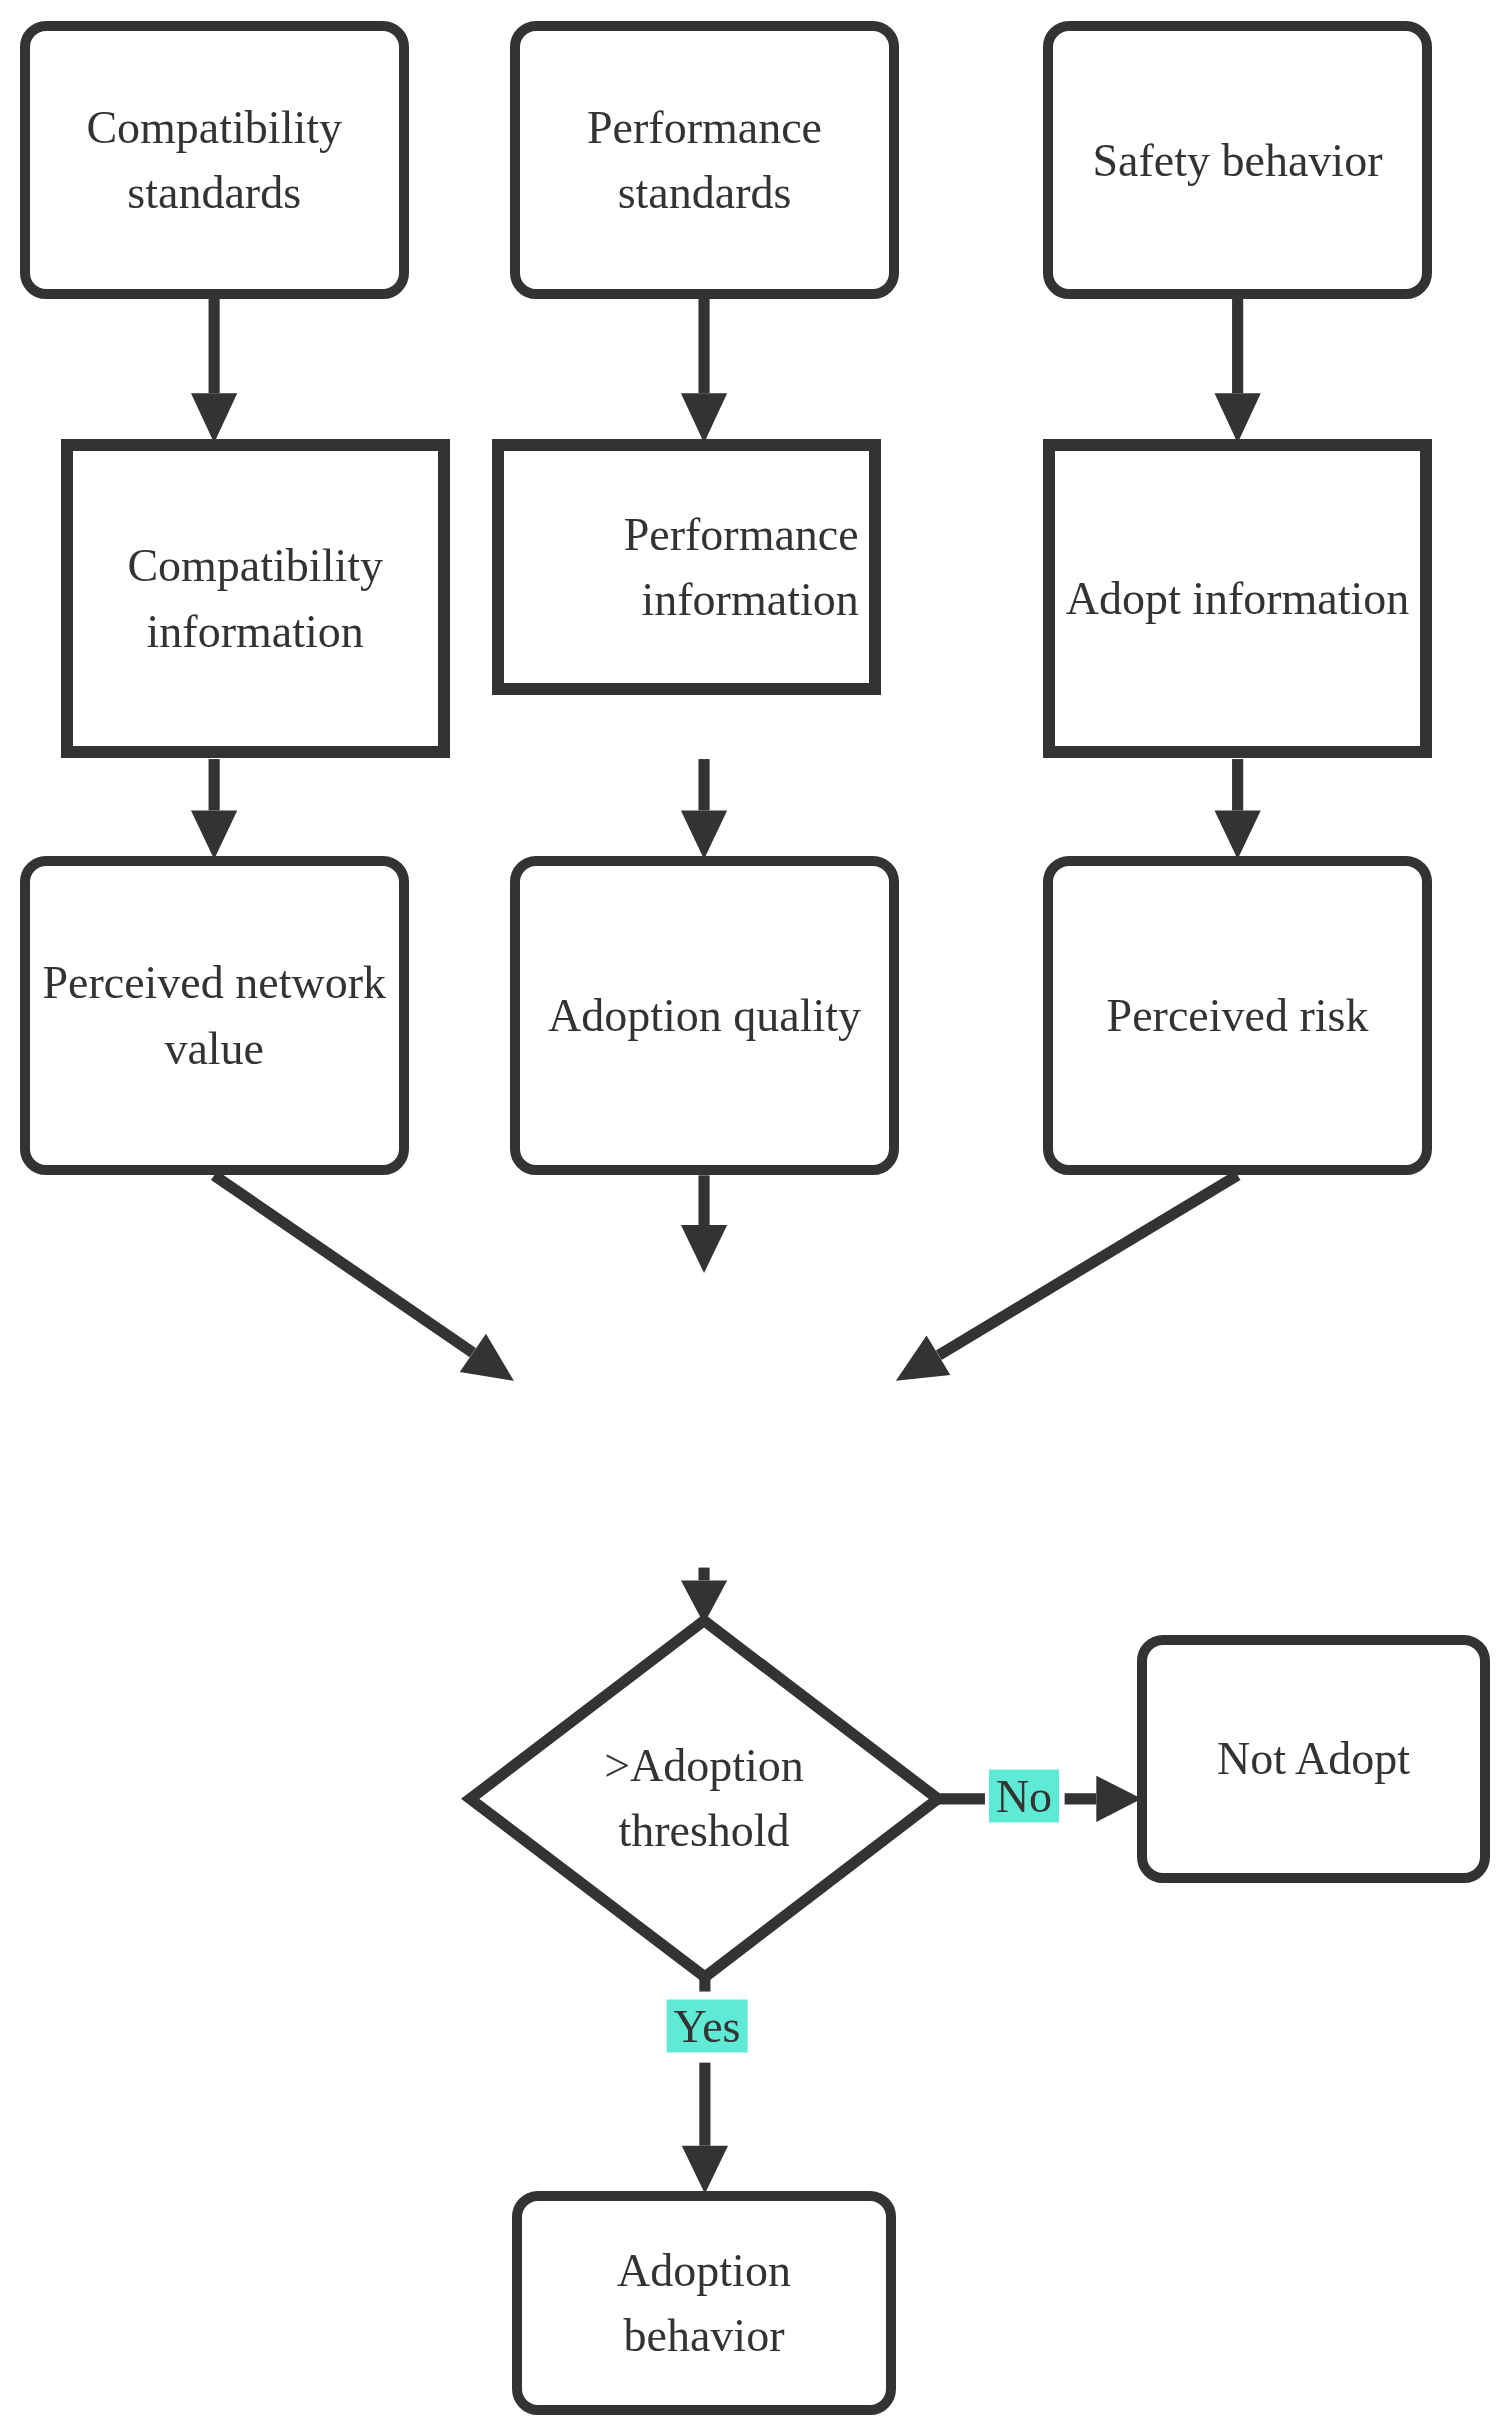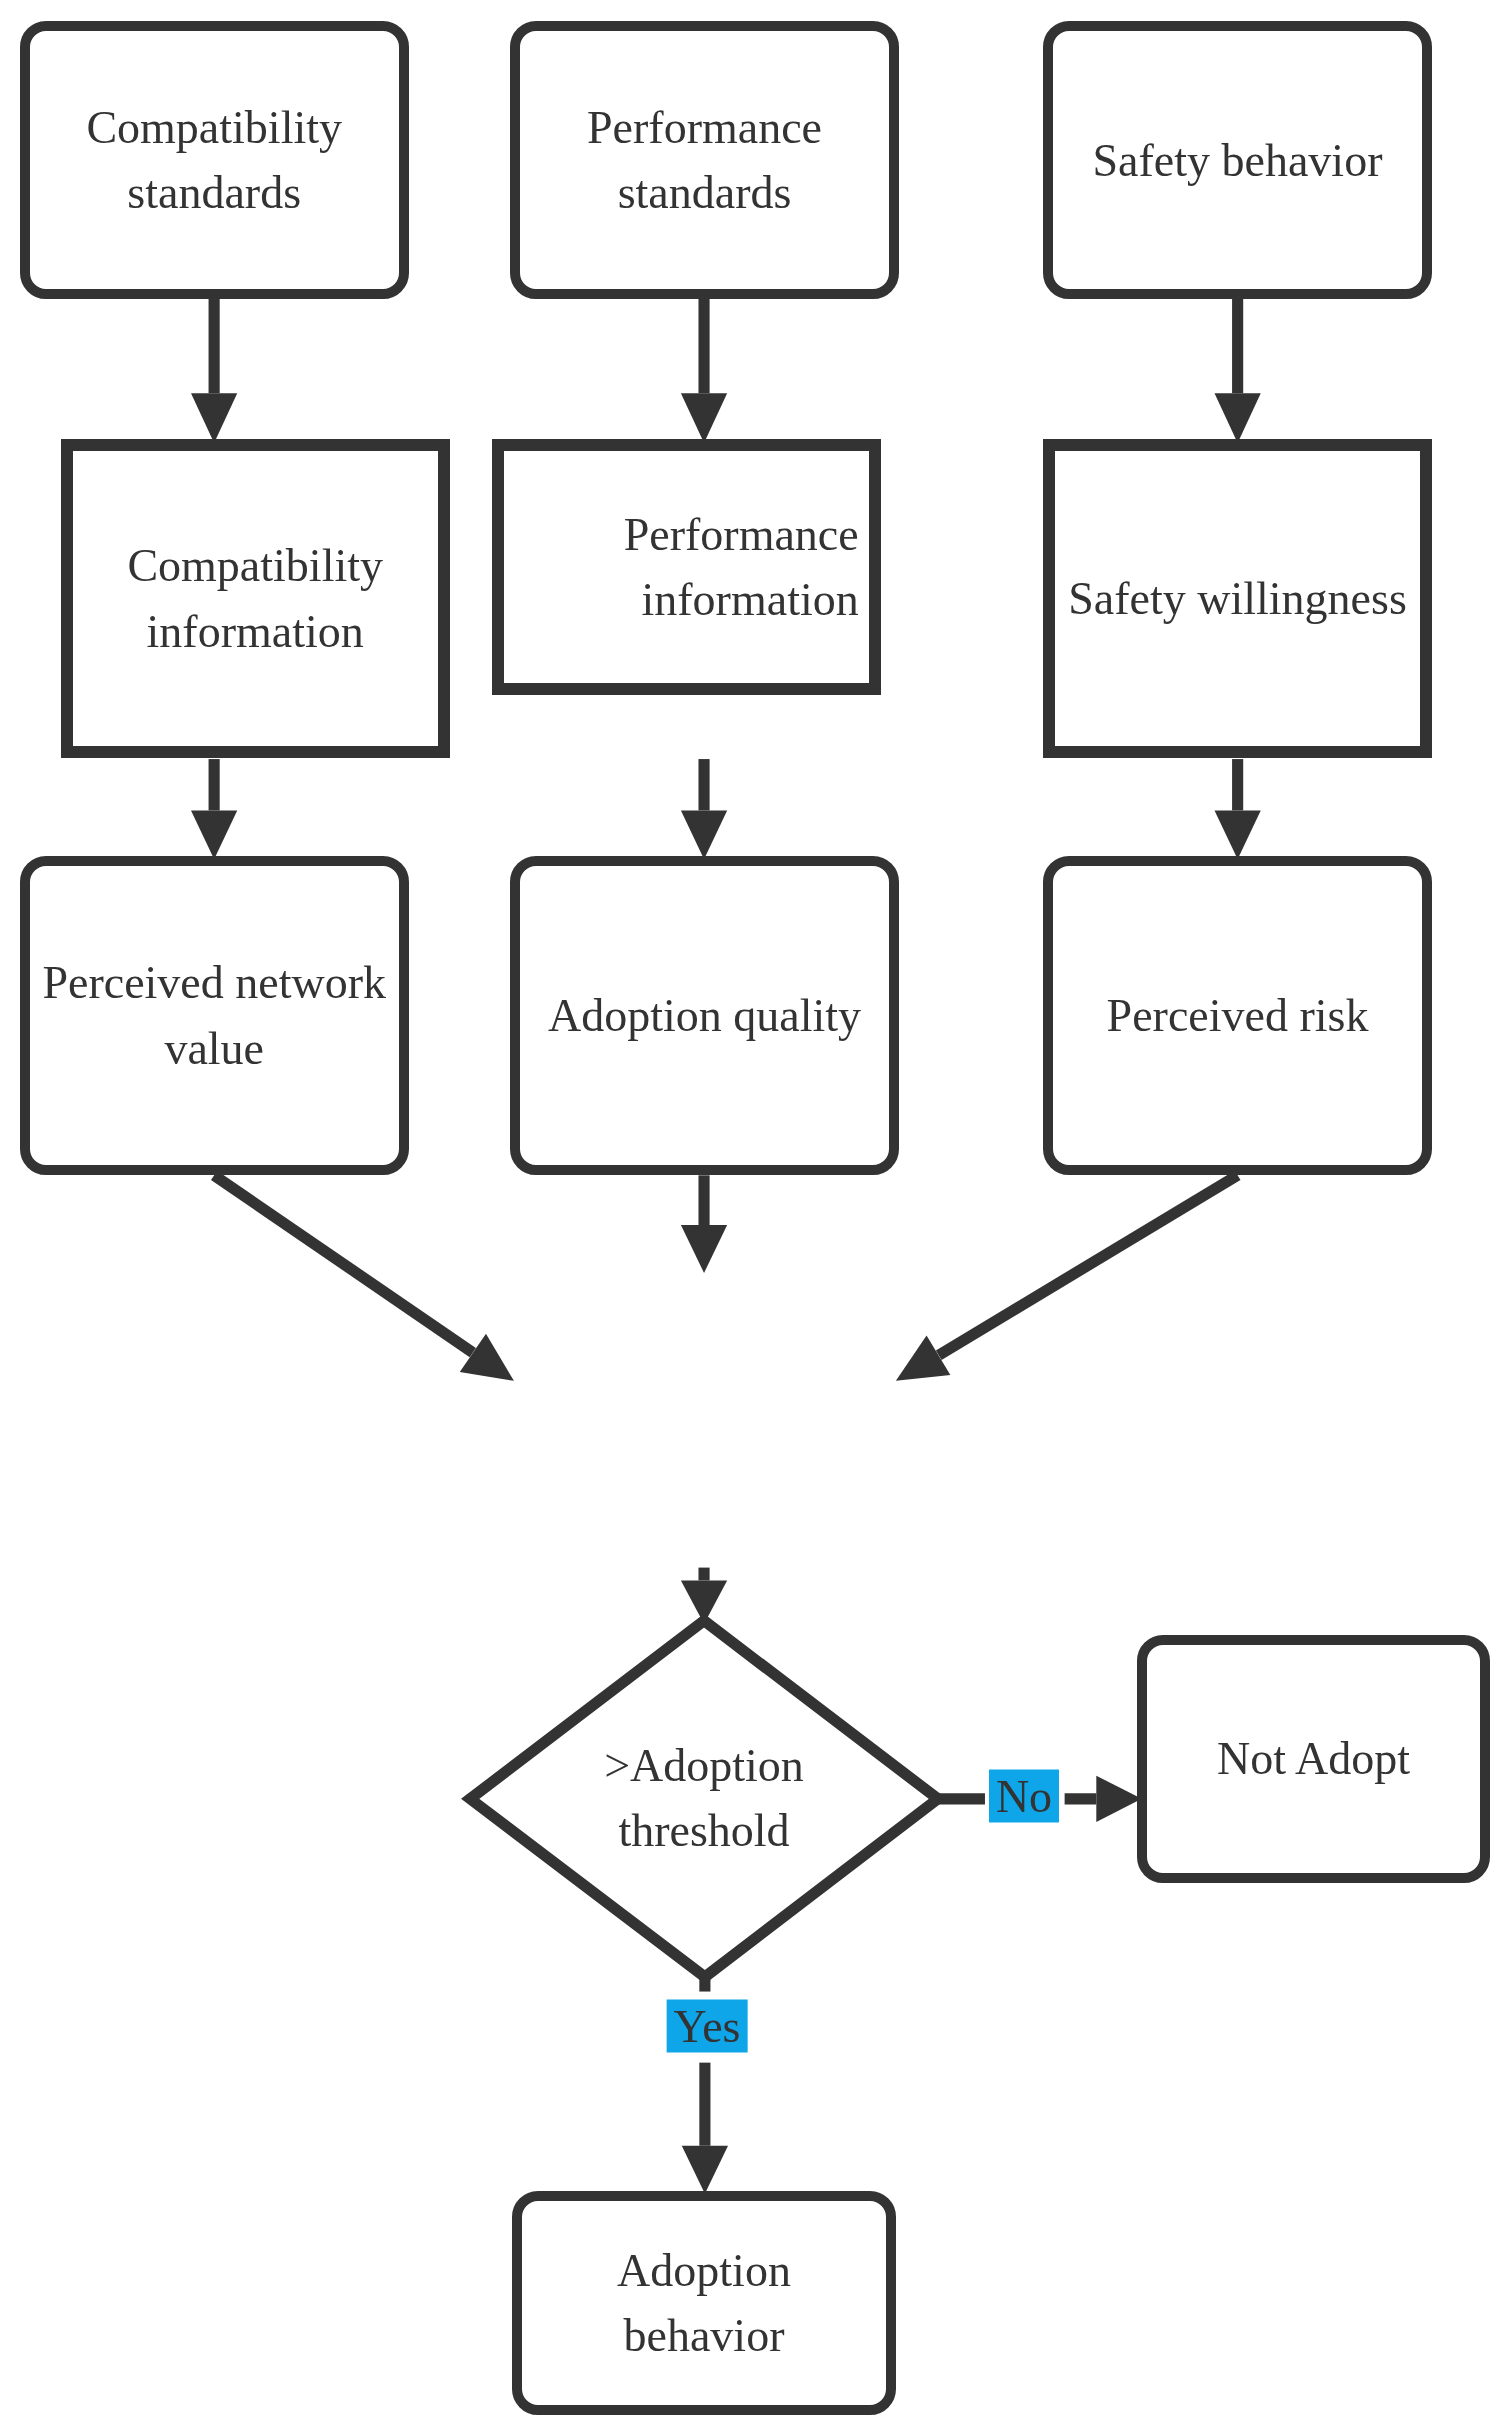--- a/index.html
+++ b/index.html
@@ -38,21 +38,21 @@
     font-size: 46px;
     line-height: 1.42;
     color: #333333;
     background: transparent;
   }
   .edge-label {
     position: absolute;
     transform: translate(-50%, -50%);
     font-size: 46px;
     color: #333333;
-    background: #0ea5e9;
+    background: #5eead4;
     padding: 0 6.9px;
     white-space: nowrap;
   }
 </style>
 </head>
 <body>
 
 <div id="canvas">
 
   <svg class="wires" width="1510" height="2426" viewBox="0 0 1763 2832">
@@ -96,21 +96,21 @@
       <polygon points="823,2561 796,2505 850,2505"></polygon>
     </g>
   </svg>
 
   <div class="box rounded" style="left:19.7px; top:21.4px; width:389px; height:278px;">Compatibility standards</div>
   <div class="box rounded" style="left:510px; top:21.4px; width:389px; height:278px;">Performance standards</div>
   <div class="box rounded" style="left:1043px; top:21.4px; width:389px; height:278px;">Safety behavior</div>
 
   <div class="box square" style="left:19.7px; top:439px; width:389px; height:319px;margin-left:41px;">Compatibility information</div>
   <div class="box square" style="left:492px; top:439px; width:389px; height:256px;text-align:right;">Performance information</div>
-  <div class="box square" style="left:1043px; top:439px; width:389px; height:319px;">Safety willingness</div>
+  <div class="box square" style="left:1043px; top:439px; width:389px; height:319px;">Adopt information</div>
 
   <div class="box rounded" style="left:19.7px; top:856px; width:389px; height:319px;">Perceived network value</div>
   <div class="box rounded" style="left:510px; top:856px; width:389px; height:319px;">Adoption quality</div>
   <div class="box rounded" style="left:1043px; top:856px; width:389px; height:319px;">Perceived risk</div>
 
 
   <div class="diamond-label" style="left:514px; top:1704px; width:380px; height:188px;">&gt;Adoption threshold</div>
 
   <div class="edge-label" style="left:1024px; top:1796px;">No</div>
   <div class="edge-label" style="left:707px; top:2026px;">Yes</div>

